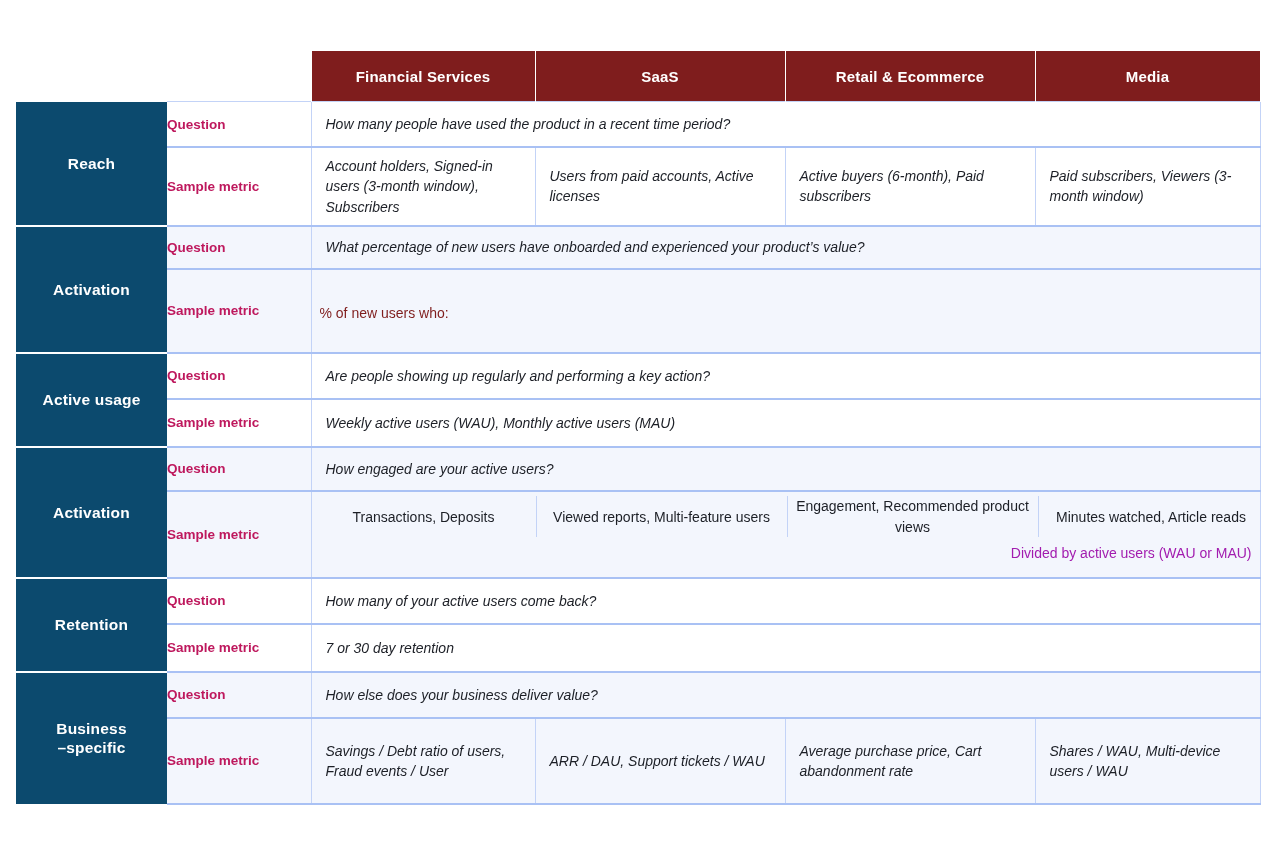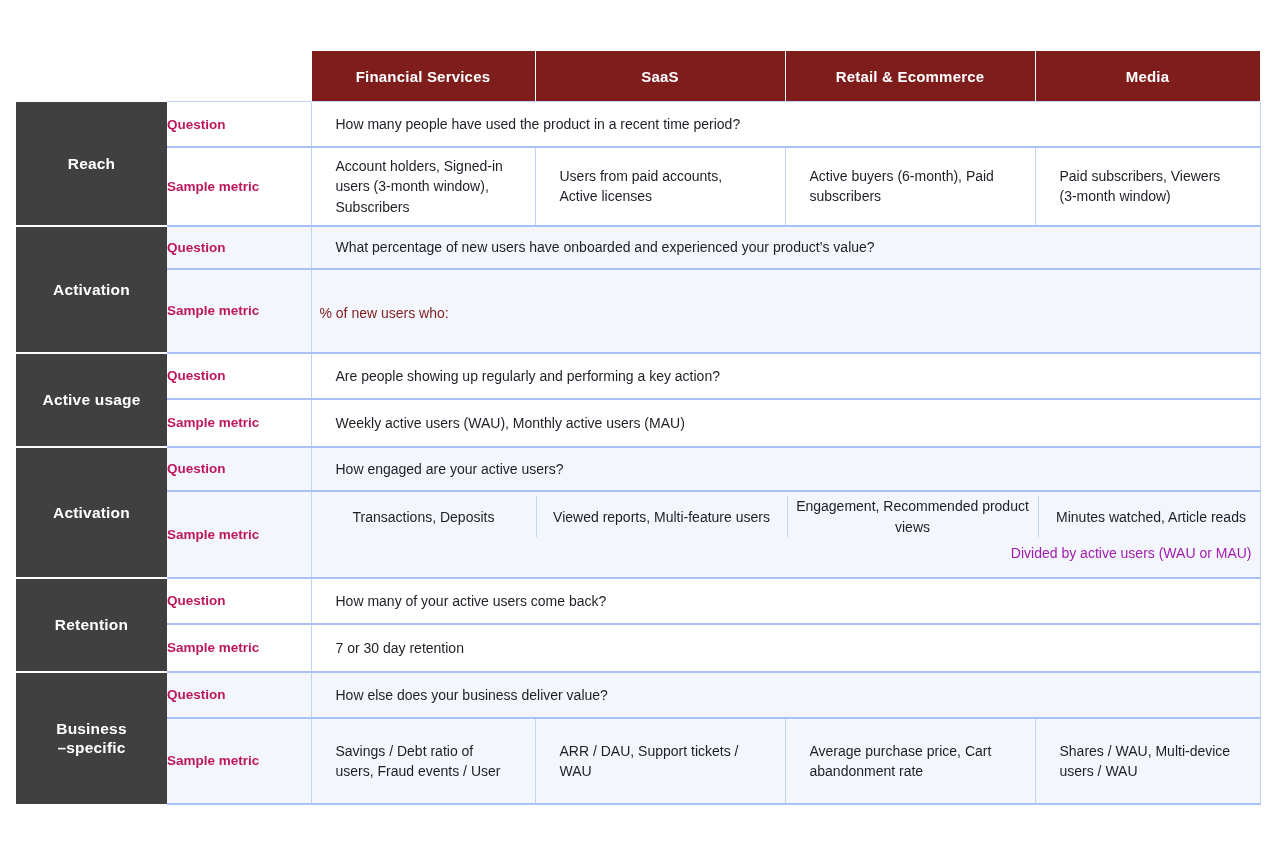--- a/index.html
+++ b/index.html
@@ -56,21 +56,21 @@
     text-align: center;
     height: 50px;
     border-left: 1px solid #ffffff;
     border-right: 1px solid #ffffff;
     letter-spacing: 0.2px;
   }
   .hdr-cell:first-of-type { border-left: none; }
 
   
   .cat {
-    background: #404040;
+    background: #0c4a6e;
     color: #ffffff;
     font-weight: bold;
     font-size: 15.5px;
     text-align: center;
     border-top: 2px solid #ffffff;
     border-bottom: 2px solid #ffffff;
     line-height: 1.25;
     letter-spacing: 0.2px;
   }
   .cat-first { border-top: none; }
@@ -85,21 +85,22 @@
     border: 1px solid #c3d3f7;
     border-left: none;
   }
   .body {
     font-size: 14px;
     color: #1c1f26;
     border: 1px solid #c3d3f7;
     line-height: 1.45;
   }
   .body.pad {
-    padding: 8px 24px;
+    padding: 8px 14px;
+    font-style: italic;
   }
   .white  { background: #ffffff; }
   .tint   { background: #f3f6fd; }
 
   
   .grp-top    { border-top: 2px solid #a9c1f4; }
   .grp-bottom { border-bottom: 2px solid #a9c1f4; }
 
   
   .inner {

